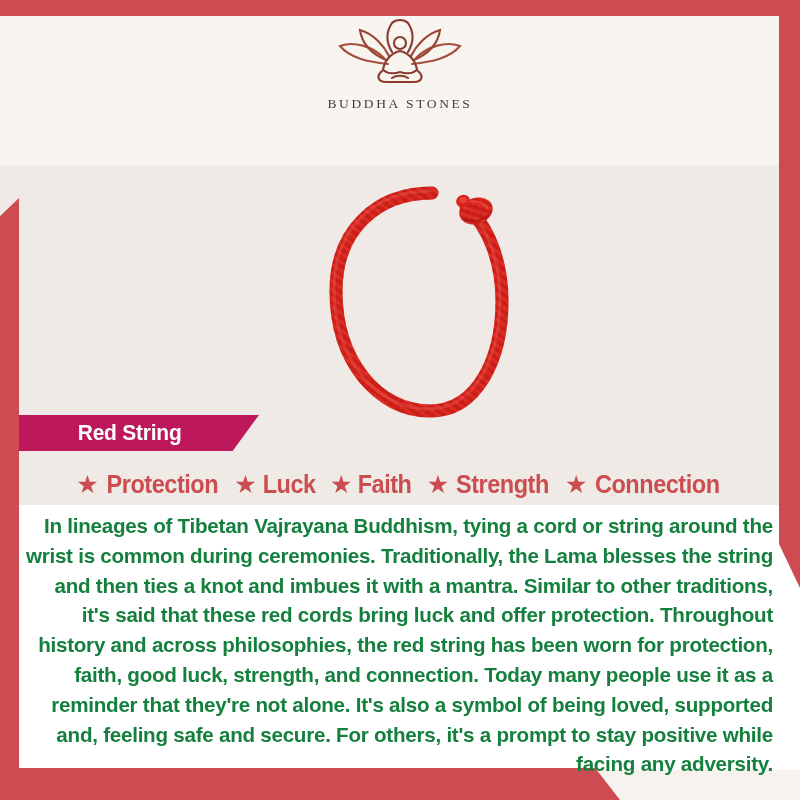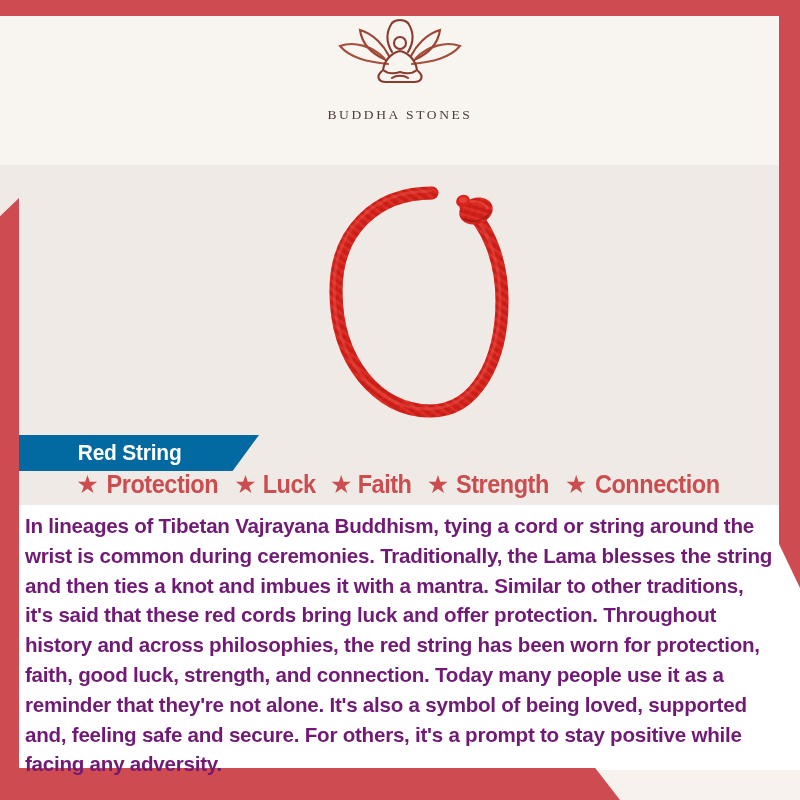--- a/index.html
+++ b/index.html
@@ -78,21 +78,21 @@
   .logo-wrap {
     position: absolute;
     left: 0; top: 18px;
     width: 800px;
     display: flex;
     flex-direction: column;
     align-items: center;
   }
   .logo-mark { line-height: 0; }
   .logo-text {
-    margin-top: 19px;
+    margin-top: 8px;
     font-family: "Liberation Serif", serif;
     font-size: 13.5px;
     letter-spacing: 2.6px;
     color: #4a3b38;
   }
 
   
   .title-band {
     position: absolute;
     left: 155px; top: 103px;
@@ -116,25 +116,24 @@
     position: absolute;
     left: 280px; top: 175px;
     width: 270px; height: 260px;
   }
 
   
   .name-banner {
     position: absolute;
     left: 19px; top: 415px;
     width: 240px; height: 36px;
-    background: #0369a1;
+    background: #be185d;
     clip-path: polygon(0 0, 100% 0, 89% 100%, 0 100%);
     display: flex;
     align-items: center;
-    margin-top: 20px;
   }
   .name-banner-label {
     margin-left: 56px;
     color: #ffffff;
     font-size: 22px;
     font-weight: bold;
     letter-spacing: -0.2px;
     transform: scaleX(0.95);
   }
 
@@ -168,22 +167,23 @@
   }
 
   
   .body-text {
     position: absolute;
     left: 25px; top: 511px;
     width: 748px;
     font-size: 20.6px;
     font-weight: bold;
     line-height: 29.8px;
-    color: #701a75;
+    color: #15803d;
     letter-spacing: -0.25px;
+    text-align: right;
   }
 </style>
 </head>
 <body>
 
 <div class="poster">
 
   <div class="bg-top"></div>
   <div class="bg-product"></div>
   <div class="bg-text"></div>

